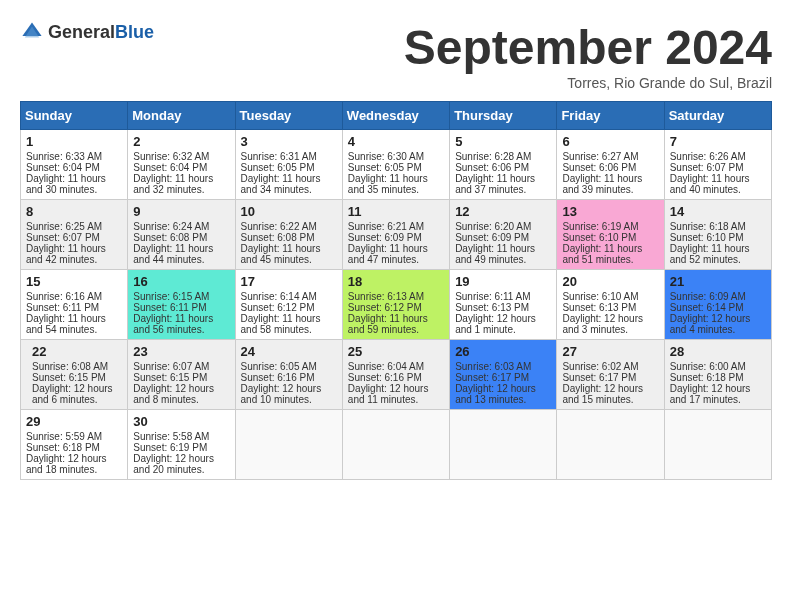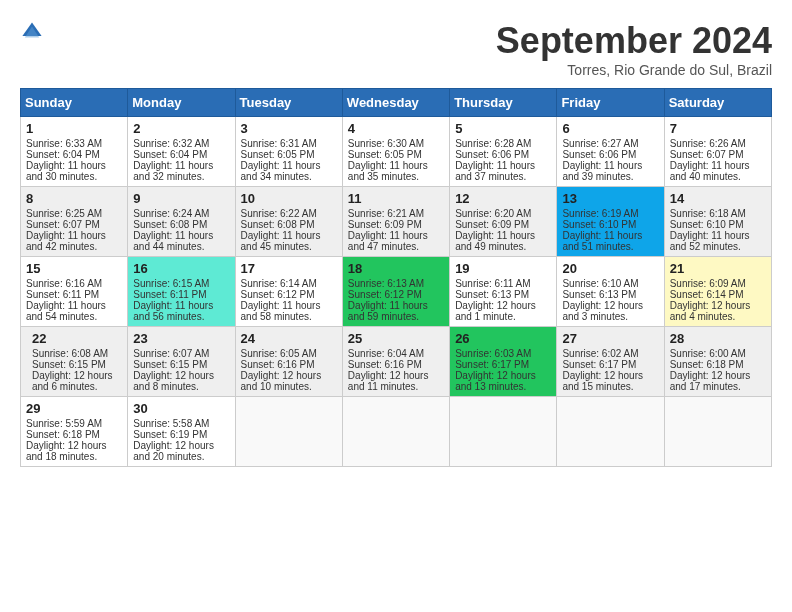--- a/index.html
+++ b/index.html
@@ -32,21 +32,21 @@
       color: #1a5fa8;
     }
     .logo-icon {
       width: 24px;
       height: 24px;
     }
     .title-block {
       text-align: right;
     }
     .month-title {
-      font-size: 36px;
+      font-size: 48px;
       font-weight: bold;
       color: #333;
     }
     .location-title {
       font-size: 14px;
       color: #555;
     }
     .calendar {
       width: 100%;
       border-collapse: collapse;
@@ -85,20 +85,23 @@
   </style>
 </head>
 <body>
 
 <div class="header">
   <div class="logo">
     <svg class="logo-icon" viewBox="0 0 30 30">
       <polygon points="15,3 27,20 3,20" fill="#2a6db5"></polygon>
       <polygon points="15,8 24,22 6,22" fill="#5b9bd5" opacity="0.5"></polygon>
     </svg>
+    <span>
+      <span class="logo-text-general">General</span><span class="logo-text-blue">Blue</span>
+    </span>
   </div>
   <div class="title-block">
     <div class="month-title">September 2024</div>
     <div class="location-title">Torres, Rio Grande do Sul, Brazil</div>
   </div>
 </div>
 
 <table class="calendar">
   <thead>
     <tr>
@@ -120,38 +123,38 @@
         <td style="background: rgb(255, 255, 255);"><span class="day-number">5</span><span>Sunrise: 6:28 AM</span><br><span>Sunset: 6:06 PM</span><br><span>Daylight: 11 hours and 37 minutes.</span></td>
         <td style="background: rgb(255, 255, 255);"><span class="day-number">6</span><span>Sunrise: 6:27 AM</span><br><span>Sunset: 6:06 PM</span><br><span>Daylight: 11 hours and 39 minutes.</span></td>
         <td style="background: rgb(255, 255, 255);"><span class="day-number">7</span><span>Sunrise: 6:26 AM</span><br><span>Sunset: 6:07 PM</span><br><span>Daylight: 11 hours and 40 minutes.</span></td>
       </tr>
       <tr style="background: rgb(235, 235, 235);">
         <td style="background: rgb(239, 239, 239);"><span class="day-number">8</span><span>Sunrise: 6:25 AM</span><br><span>Sunset: 6:07 PM</span><br><span>Daylight: 11 hours and 42 minutes.</span></td>
         <td style="background: rgb(239, 239, 239);"><span class="day-number">9</span><span>Sunrise: 6:24 AM</span><br><span>Sunset: 6:08 PM</span><br><span>Daylight: 11 hours and 44 minutes.</span></td>
         <td style="background: rgb(239, 239, 239);"><span class="day-number">10</span><span>Sunrise: 6:22 AM</span><br><span>Sunset: 6:08 PM</span><br><span>Daylight: 11 hours and 45 minutes.</span></td>
         <td style="background: rgb(239, 239, 239);"><span class="day-number">11</span><span>Sunrise: 6:21 AM</span><br><span>Sunset: 6:09 PM</span><br><span>Daylight: 11 hours and 47 minutes.</span></td>
         <td style="background: rgb(239, 239, 239);"><span class="day-number">12</span><span>Sunrise: 6:20 AM</span><br><span>Sunset: 6:09 PM</span><br><span>Daylight: 11 hours and 49 minutes.</span></td>
-        <td style="background: #0ea5e9; margin-top: 6px;"><span class="day-number">13</span><span>Sunrise: 6:19 AM</span><br><span>Sunset: 6:10 PM</span><br><span>Daylight: 11 hours and 51 minutes.</span></td>
+        <td style="background: #f9a8d4; margin-top: 6px;"><span class="day-number">13</span><span>Sunrise: 6:19 AM</span><br><span>Sunset: 6:10 PM</span><br><span>Daylight: 11 hours and 51 minutes.</span></td>
         <td style="background: rgb(239, 239, 239);"><span class="day-number">14</span><span>Sunrise: 6:18 AM</span><br><span>Sunset: 6:10 PM</span><br><span>Daylight: 11 hours and 52 minutes.</span></td>
       </tr>
       <tr>
         <td style="background: rgb(255, 255, 255);"><span class="day-number">15</span><span>Sunrise: 6:16 AM</span><br><span>Sunset: 6:11 PM</span><br><span>Daylight: 11 hours and 54 minutes.</span></td>
         <td style="background: #5eead4;"><span class="day-number">16</span><span>Sunrise: 6:15 AM</span><br><span>Sunset: 6:11 PM</span><br><span>Daylight: 11 hours and 56 minutes.</span></td>
         <td style="background: rgb(255, 255, 255);"><span class="day-number">17</span><span>Sunrise: 6:14 AM</span><br><span>Sunset: 6:12 PM</span><br><span>Daylight: 11 hours and 58 minutes.</span></td>
-        <td style="background: #22c55e;"><span class="day-number">18</span><span>Sunrise: 6:13 AM</span><br><span>Sunset: 6:12 PM</span><br><span>Daylight: 11 hours and 59 minutes.</span></td>
+        <td style="background: #bef264;"><span class="day-number">18</span><span>Sunrise: 6:13 AM</span><br><span>Sunset: 6:12 PM</span><br><span>Daylight: 11 hours and 59 minutes.</span></td>
         <td style="background: rgb(255, 255, 255);"><span class="day-number">19</span><span>Sunrise: 6:11 AM</span><br><span>Sunset: 6:13 PM</span><br><span>Daylight: 12 hours and 1 minute.</span></td>
         <td style="background: rgb(255, 255, 255);"><span class="day-number">20</span><span>Sunrise: 6:10 AM</span><br><span>Sunset: 6:13 PM</span><br><span>Daylight: 12 hours and 3 minutes.</span></td>
-        <td style="background: #fef9c3;"><span class="day-number">21</span><span>Sunrise: 6:09 AM</span><br><span>Sunset: 6:14 PM</span><br><span>Daylight: 12 hours and 4 minutes.</span></td>
+        <td style="background: #3b82f6;"><span class="day-number">21</span><span>Sunrise: 6:09 AM</span><br><span>Sunset: 6:14 PM</span><br><span>Daylight: 12 hours and 4 minutes.</span></td>
       </tr>
       <tr style="background: rgb(235, 235, 235);">
         <td style="background: rgb(239, 239, 239); padding-left: 11px;"><span class="day-number">22</span><span>Sunrise: 6:08 AM</span><br><span>Sunset: 6:15 PM</span><br><span>Daylight: 12 hours and 6 minutes.</span></td>
         <td style="background: rgb(239, 239, 239);"><span class="day-number">23</span><span>Sunrise: 6:07 AM</span><br><span>Sunset: 6:15 PM</span><br><span>Daylight: 12 hours and 8 minutes.</span></td>
         <td style="background: rgb(239, 239, 239);"><span class="day-number">24</span><span>Sunrise: 6:05 AM</span><br><span>Sunset: 6:16 PM</span><br><span>Daylight: 12 hours and 10 minutes.</span></td>
         <td style="background: rgb(239, 239, 239);"><span class="day-number">25</span><span>Sunrise: 6:04 AM</span><br><span>Sunset: 6:16 PM</span><br><span>Daylight: 12 hours and 11 minutes.</span></td>
-        <td style="background: #22c55e; margin-left: 6px;"><span class="day-number">26</span><span>Sunrise: 6:03 AM</span><br><span>Sunset: 6:17 PM</span><br><span>Daylight: 12 hours and 13 minutes.</span></td>
+        <td style="background: #3b82f6; margin-left: 6px;"><span class="day-number">26</span><span>Sunrise: 6:03 AM</span><br><span>Sunset: 6:17 PM</span><br><span>Daylight: 12 hours and 13 minutes.</span></td>
         <td style="background: rgb(239, 239, 239);"><span class="day-number">27</span><span>Sunrise: 6:02 AM</span><br><span>Sunset: 6:17 PM</span><br><span>Daylight: 12 hours and 15 minutes.</span></td>
         <td style="background: rgb(239, 239, 239);"><span class="day-number">28</span><span>Sunrise: 6:00 AM</span><br><span>Sunset: 6:18 PM</span><br><span>Daylight: 12 hours and 17 minutes.</span></td>
       </tr>
       <tr>
         <td style="background: rgb(255, 255, 255);"><span class="day-number">29</span><span>Sunrise: 5:59 AM</span><br><span>Sunset: 6:18 PM</span><br><span>Daylight: 12 hours and 18 minutes.</span></td>
         <td style="background: rgb(255, 255, 255);"><span class="day-number">30</span><span>Sunrise: 5:58 AM</span><br><span>Sunset: 6:19 PM</span><br><span>Daylight: 12 hours and 20 minutes.</span></td>
         <td style="background: rgb(249, 249, 249);"></td>
         <td style="background: rgb(249, 249, 249);"></td>
         <td style="background: rgb(249, 249, 249);"></td>
         <td style="background: rgb(249, 249, 249);"></td>

